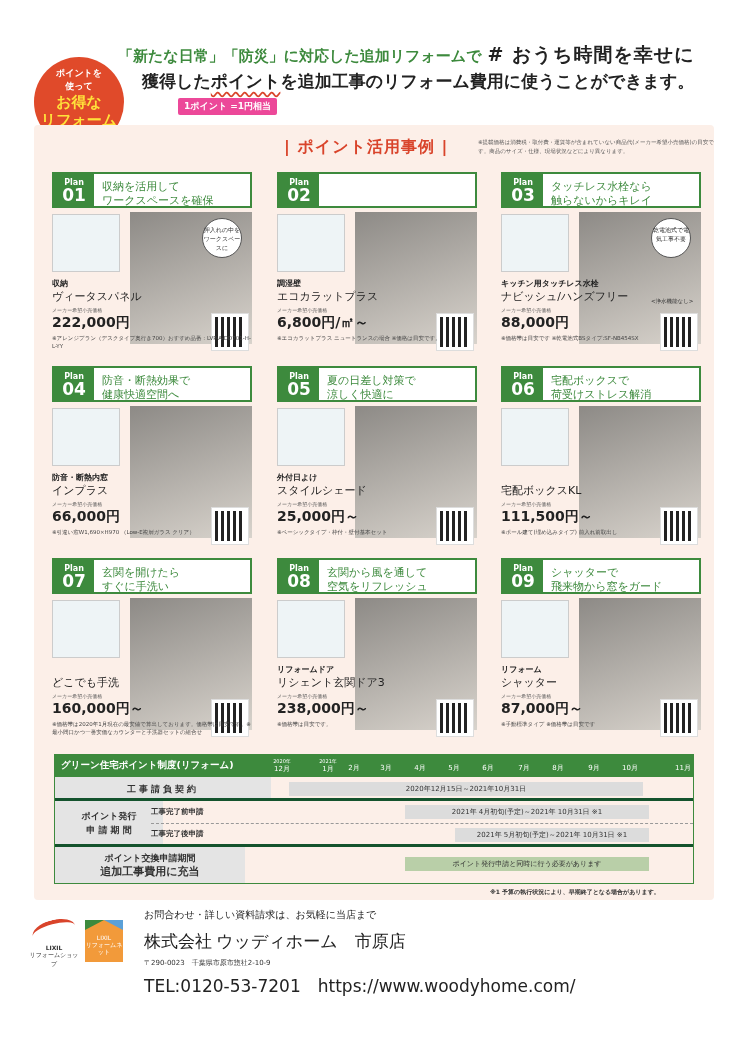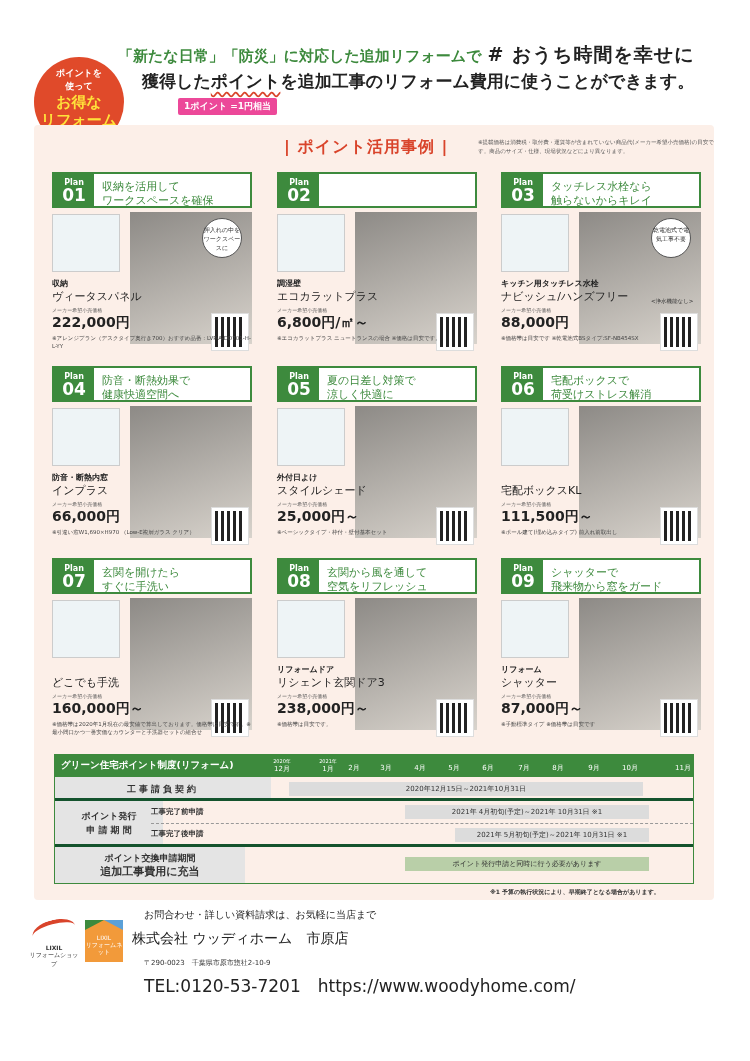--- a/index.html
+++ b/index.html
@@ -36,21 +36,21 @@
 .th .t{position:absolute;left:6px;top:4px;font-size:9.5px;font-weight:bold;}
 .mo{position:absolute;top:2px;font-size:7px;text-align:center;width:30px;line-height:8px;}
 .mo span{display:block;font-size:5px;}
 .row{position:absolute;left:0;width:638px;border-bottom:3px solid #14532d;}
 .lab{position:absolute;left:0;top:0;height:100%;background:#e4e4e4;font-size:9px;font-weight:bold;text-align:center;color:#333;}
 .sublab{position:absolute;left:96px;font-size:7.5px;font-weight:bold;color:#333;}
 .bar{position:absolute;background:#dcdcdc;font-size:7px;color:#333;text-align:center;line-height:14px;height:14px;}
 .bar.g{background:#b9cfa8;}
 .tnote{position:absolute;left:490px;top:888px;font-size:6px;color:#333;font-weight:bold;}
 .foot-q{position:absolute;left:144px;top:908px;font-size:10px;color:#222;}
-.foot-c{position:absolute;left:132px;top:930px;font-size:14px;color:#222;}
+.foot-c{position:absolute;left:144px;top:930px;font-size:17px;color:#222;font-family:Liberation Serif, serif;}
 .foot-a{position:absolute;left:144px;top:958px;font-size:7px;color:#333;}
 .foot-t{position:absolute;left:144px;top:975px;font-size:17px;color:#222;}
 .logo1{position:absolute;left:28px;top:920px;width:52px;height:42px;text-align:center;font-size:6px;color:#333;}
 .logo1 .arc{width:44px;height:22px;border-top:4px solid #d9442b;border-radius:50% 50% 0 0;margin:0 auto 2px;transform:rotate(-15deg);}
 .logo2{position:absolute;left:85px;top:920px;width:38px;height:42px;background:#f29a3a;color:#fff;font-size:6px;text-align:center;padding-top:14px;line-height:7px;}
 .logo2:before{content:"";position:absolute;left:0;top:0;width:0;height:0;border-left:19px solid #3d8a3d;border-right:19px solid #5aa0d8;border-bottom:10px solid transparent;}
 </style>
 </head>
 <body>
 

